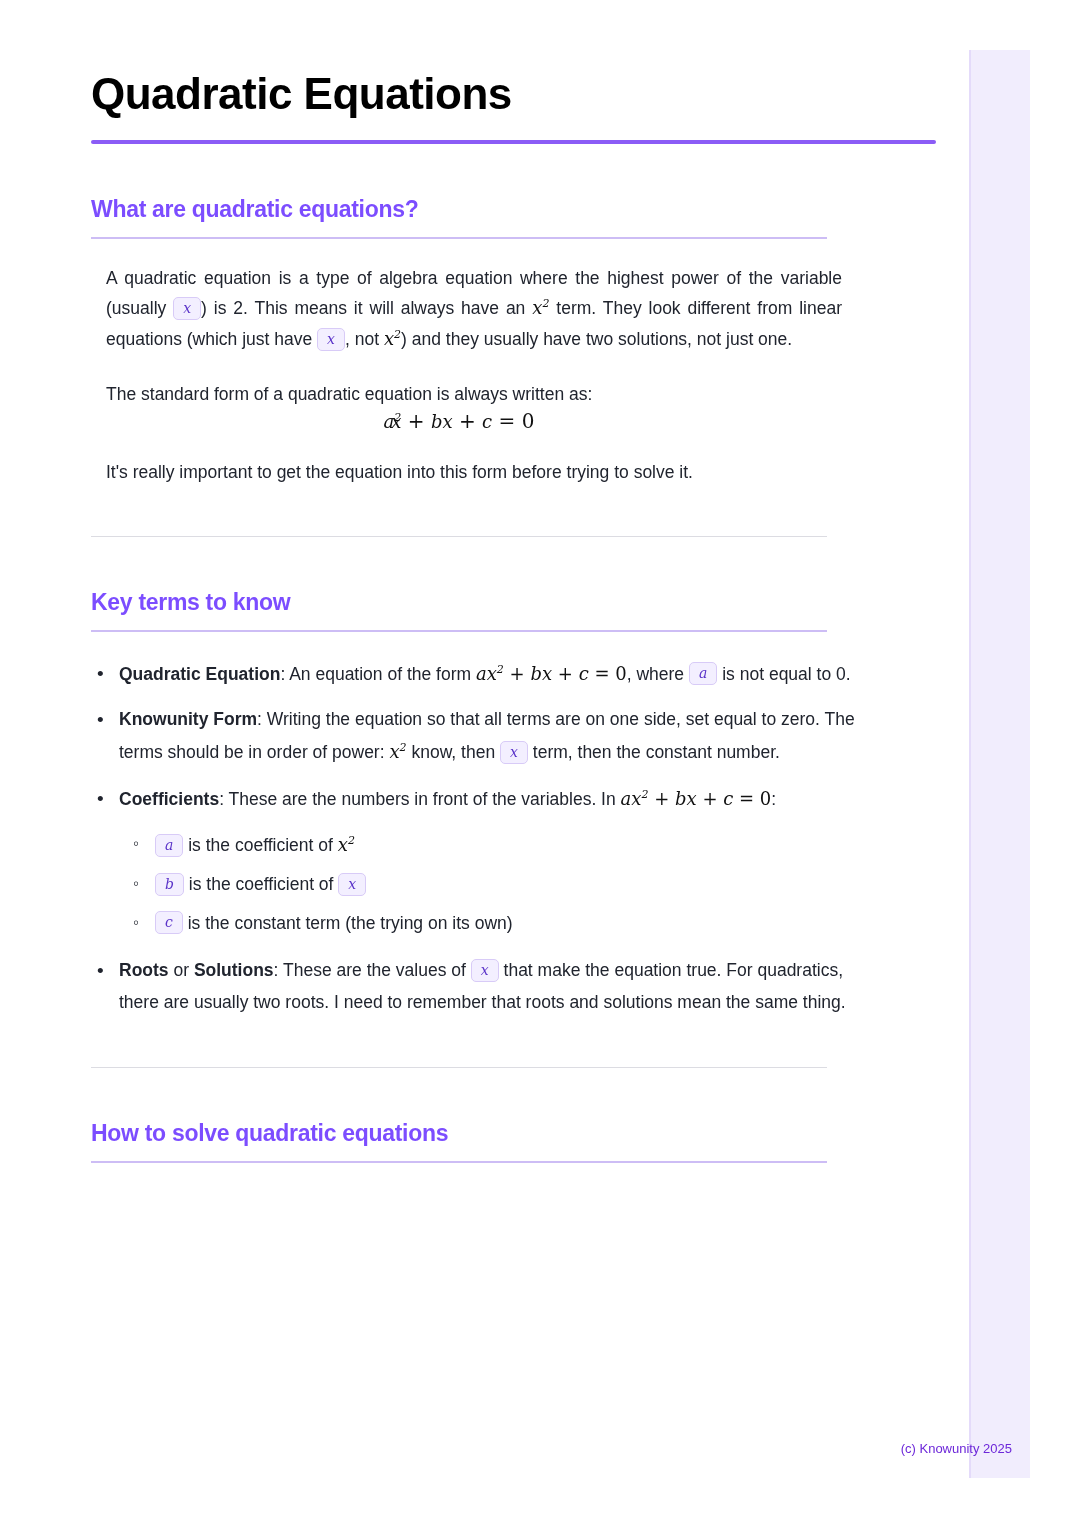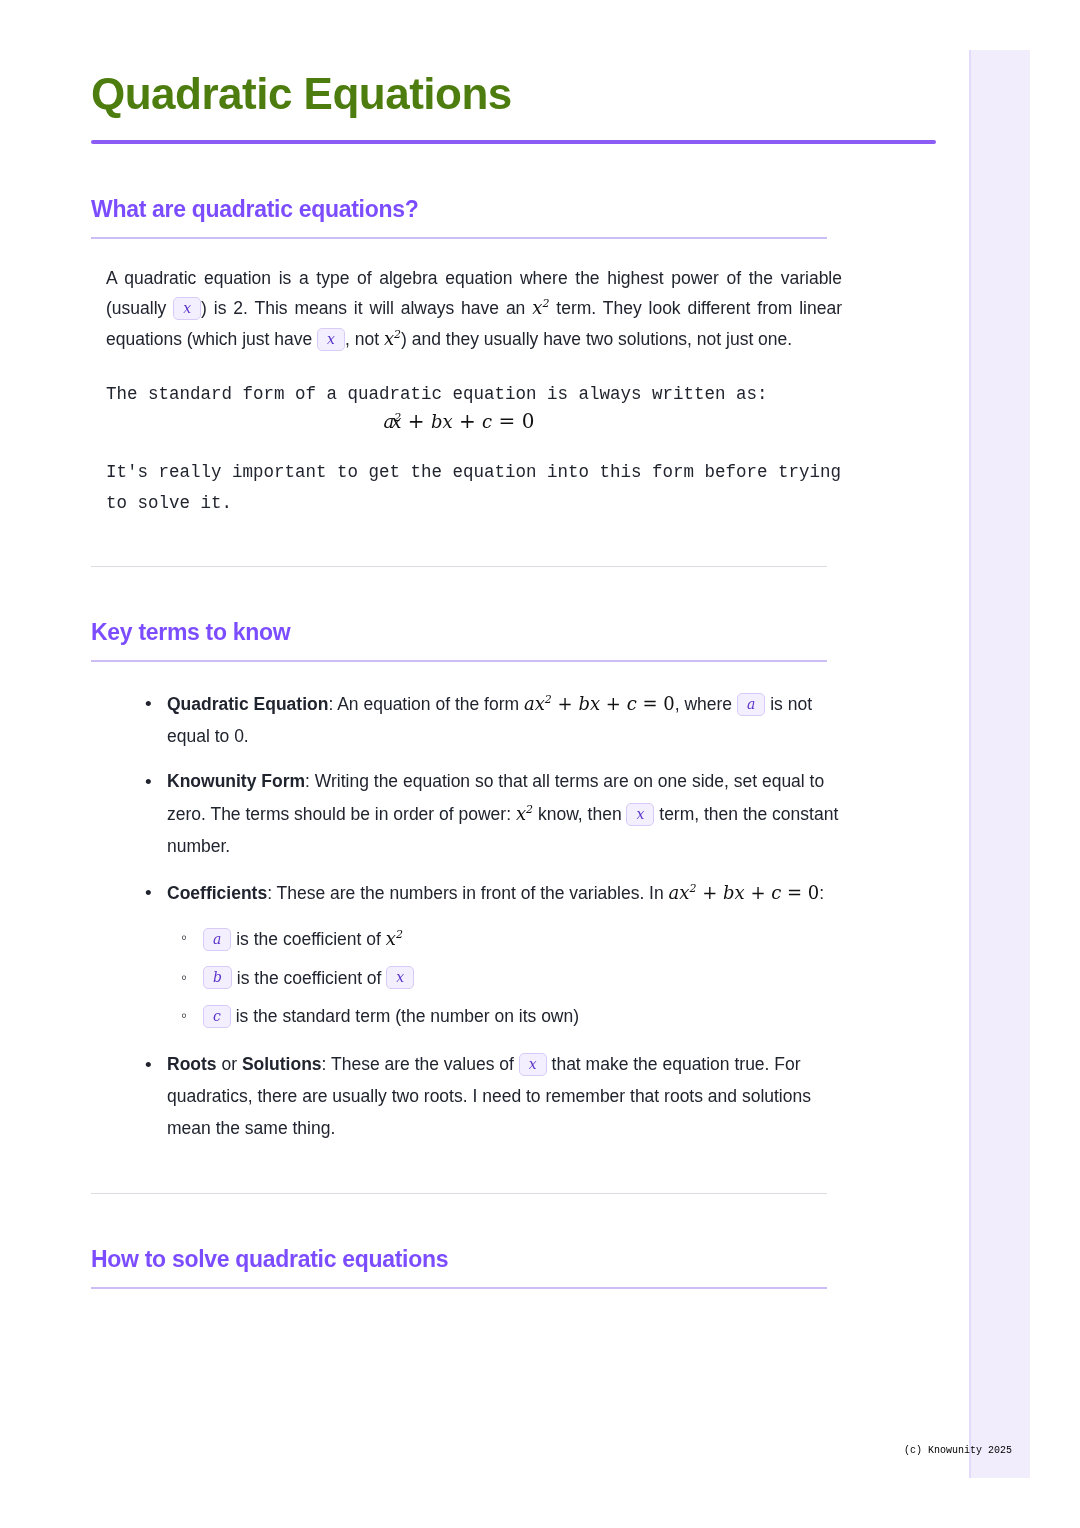--- a/index.html
+++ b/index.html
@@ -37,21 +37,21 @@
   .page {
     position: relative;
     padding: 70px 150px 0 91px;
     box-sizing: border-box;
   }
 
   h1.doc-title {
     font-size: 44px;
     line-height: 1.1;
     font-weight: bold;
-    color: #4d7c0f;
+    color: #000000;
     margin: 0 0 0 0;
     letter-spacing: -0.5px;
   }
   .title-rule {
     margin-top: 22px;
     width: 845px;
     height: 4px;
     background: #8b5cf6;
     border-radius: 2px;
   }
@@ -71,21 +71,21 @@
   }
 
   p.body-text {
     font-size: 17.5px;
     line-height: 1.72;
     color: #20242e;
     margin: 24px 0 0 15px;
     width: 736px;
     text-align: justify;
   }
-  p.body-text.no-justify { text-align: left; font-family: Liberation Mono, monospace; }
+  p.body-text.no-justify { text-align: left; }
 
   .math-block {
     width: 736px;
     text-align: center;
     font-family: "DejaVu Serif", serif;
     font-style: italic;
     font-size: 20px;
     color: #111;
   }
   .math-block .op { font-style: normal; }
@@ -132,21 +132,20 @@
     margin: 26px 0 0 0;
     padding-left: 28px;
     list-style: none;
   }
   ul.terms > li {
     position: relative;
     font-size: 17.5px;
     line-height: 1.82;
     color: #20242e;
     margin-bottom: 14px;
-    margin-left: 48px;
   }
   ul.terms > li::before {
     content: "•";
     position: absolute;
     left: -22px;
     top: -1px;
     font-size: 19px;
     color: #20242e;
   }
   ul.sub {
@@ -168,23 +167,23 @@
     font-size: 17px;
     color: #20242e;
   }
   b, strong { font-weight: bold; }
   .ital { }
 
   .footer-note {
     position: absolute;
     right: 68px;
     bottom: 72px;
-    font-size: 10px;
-    color: #000000;
-    font-family: Liberation Mono, monospace;
+    font-size: 13px;
+    color: #6d28d9;
+    font-family: Liberation Sans, sans-serif;
   }
 </style>
 </head>
 <body>
 
 <div class="side-band"></div>
 <div class="side-band-line"></div>
 
 <div class="page">
 
@@ -249,21 +248,21 @@
           <span>is the coefficient of</span>
           <span class="mi">x<sup>2</sup></span>
         </li>
         <li>
           <span class="chip">b</span>
           <span>is the coefficient of</span>
           <span class="chip">x</span>
         </li>
         <li>
           <span class="chip">c</span>
-          <span>is the standard term (the number on its own)</span>
+          <span>is the constant term (the trying on its own)</span>
         </li>
       </ul>
     </li>
 
     <li>
       <b>Roots</b><span> or </span><b>Solutions</b><span>: These are the values of</span>
       <span class="chip">x</span>
       <span>that make the equation true. For quadratics, there are usually two roots.</span>
       <span class="ital">I need to remember that roots and solutions mean the same thing.</span>
     </li>

